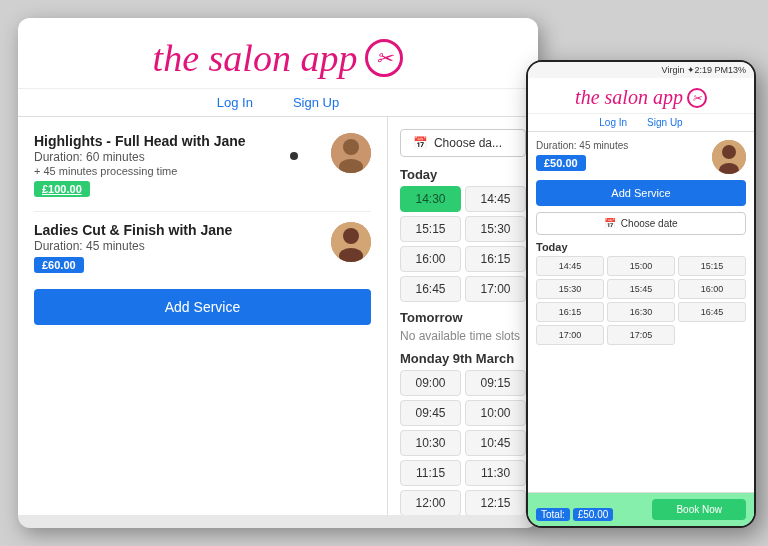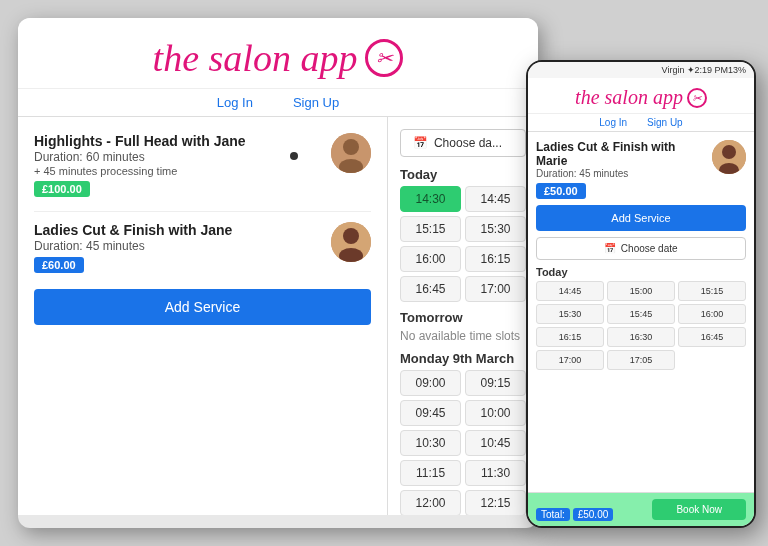--- a/index.html
+++ b/index.html
@@ -129,21 +129,21 @@
 
     .price-badge {
       display: inline-block;
       padding: 2px 8px;
       border-radius: 3px;
       font-size: 11px;
       font-weight: bold;
       margin-top: 4px;
     }
 
-    .price-badge.green { background: #2ecc71; color: white; }
+    .price-badge.green { background: #2ecc71; color: white; text-decoration: underline; }
     .price-badge.blue { background: #1a73e8; color: white; }
 
     .divider {
       border: none;
       border-top: 1px solid #eee;
       margin: 10px 0;
     }
 
     .add-service-btn {
       display: block;
@@ -540,21 +540,20 @@
     </div>
   </div>
   <div class="mobile-nav">
     <a>Log In</a>
     <a>Sign Up</a>
   </div>
   <div class="mobile-body">
 
     <div class="mobile-service-header">
       <div class="mobile-service-info">
-        <h3>Ladies Cut &amp; Finish with Marie</h3>
         <p>Duration: 45 minutes</p>
         <span class="price-badge blue">£50.00</span>
       </div>
       <div class="mobile-avatar">
         <svg viewBox="0 0 34 34" xmlns="http://www.w3.org/2000/svg">
           <rect width="34" height="34" fill="#d4a574"></rect>
           <circle cx="17" cy="12" r="7" fill="#6B3A2A"></circle>
           <ellipse cx="17" cy="30" rx="10" ry="7" fill="#6B3A2A"></ellipse>
         </svg>
       </div>

